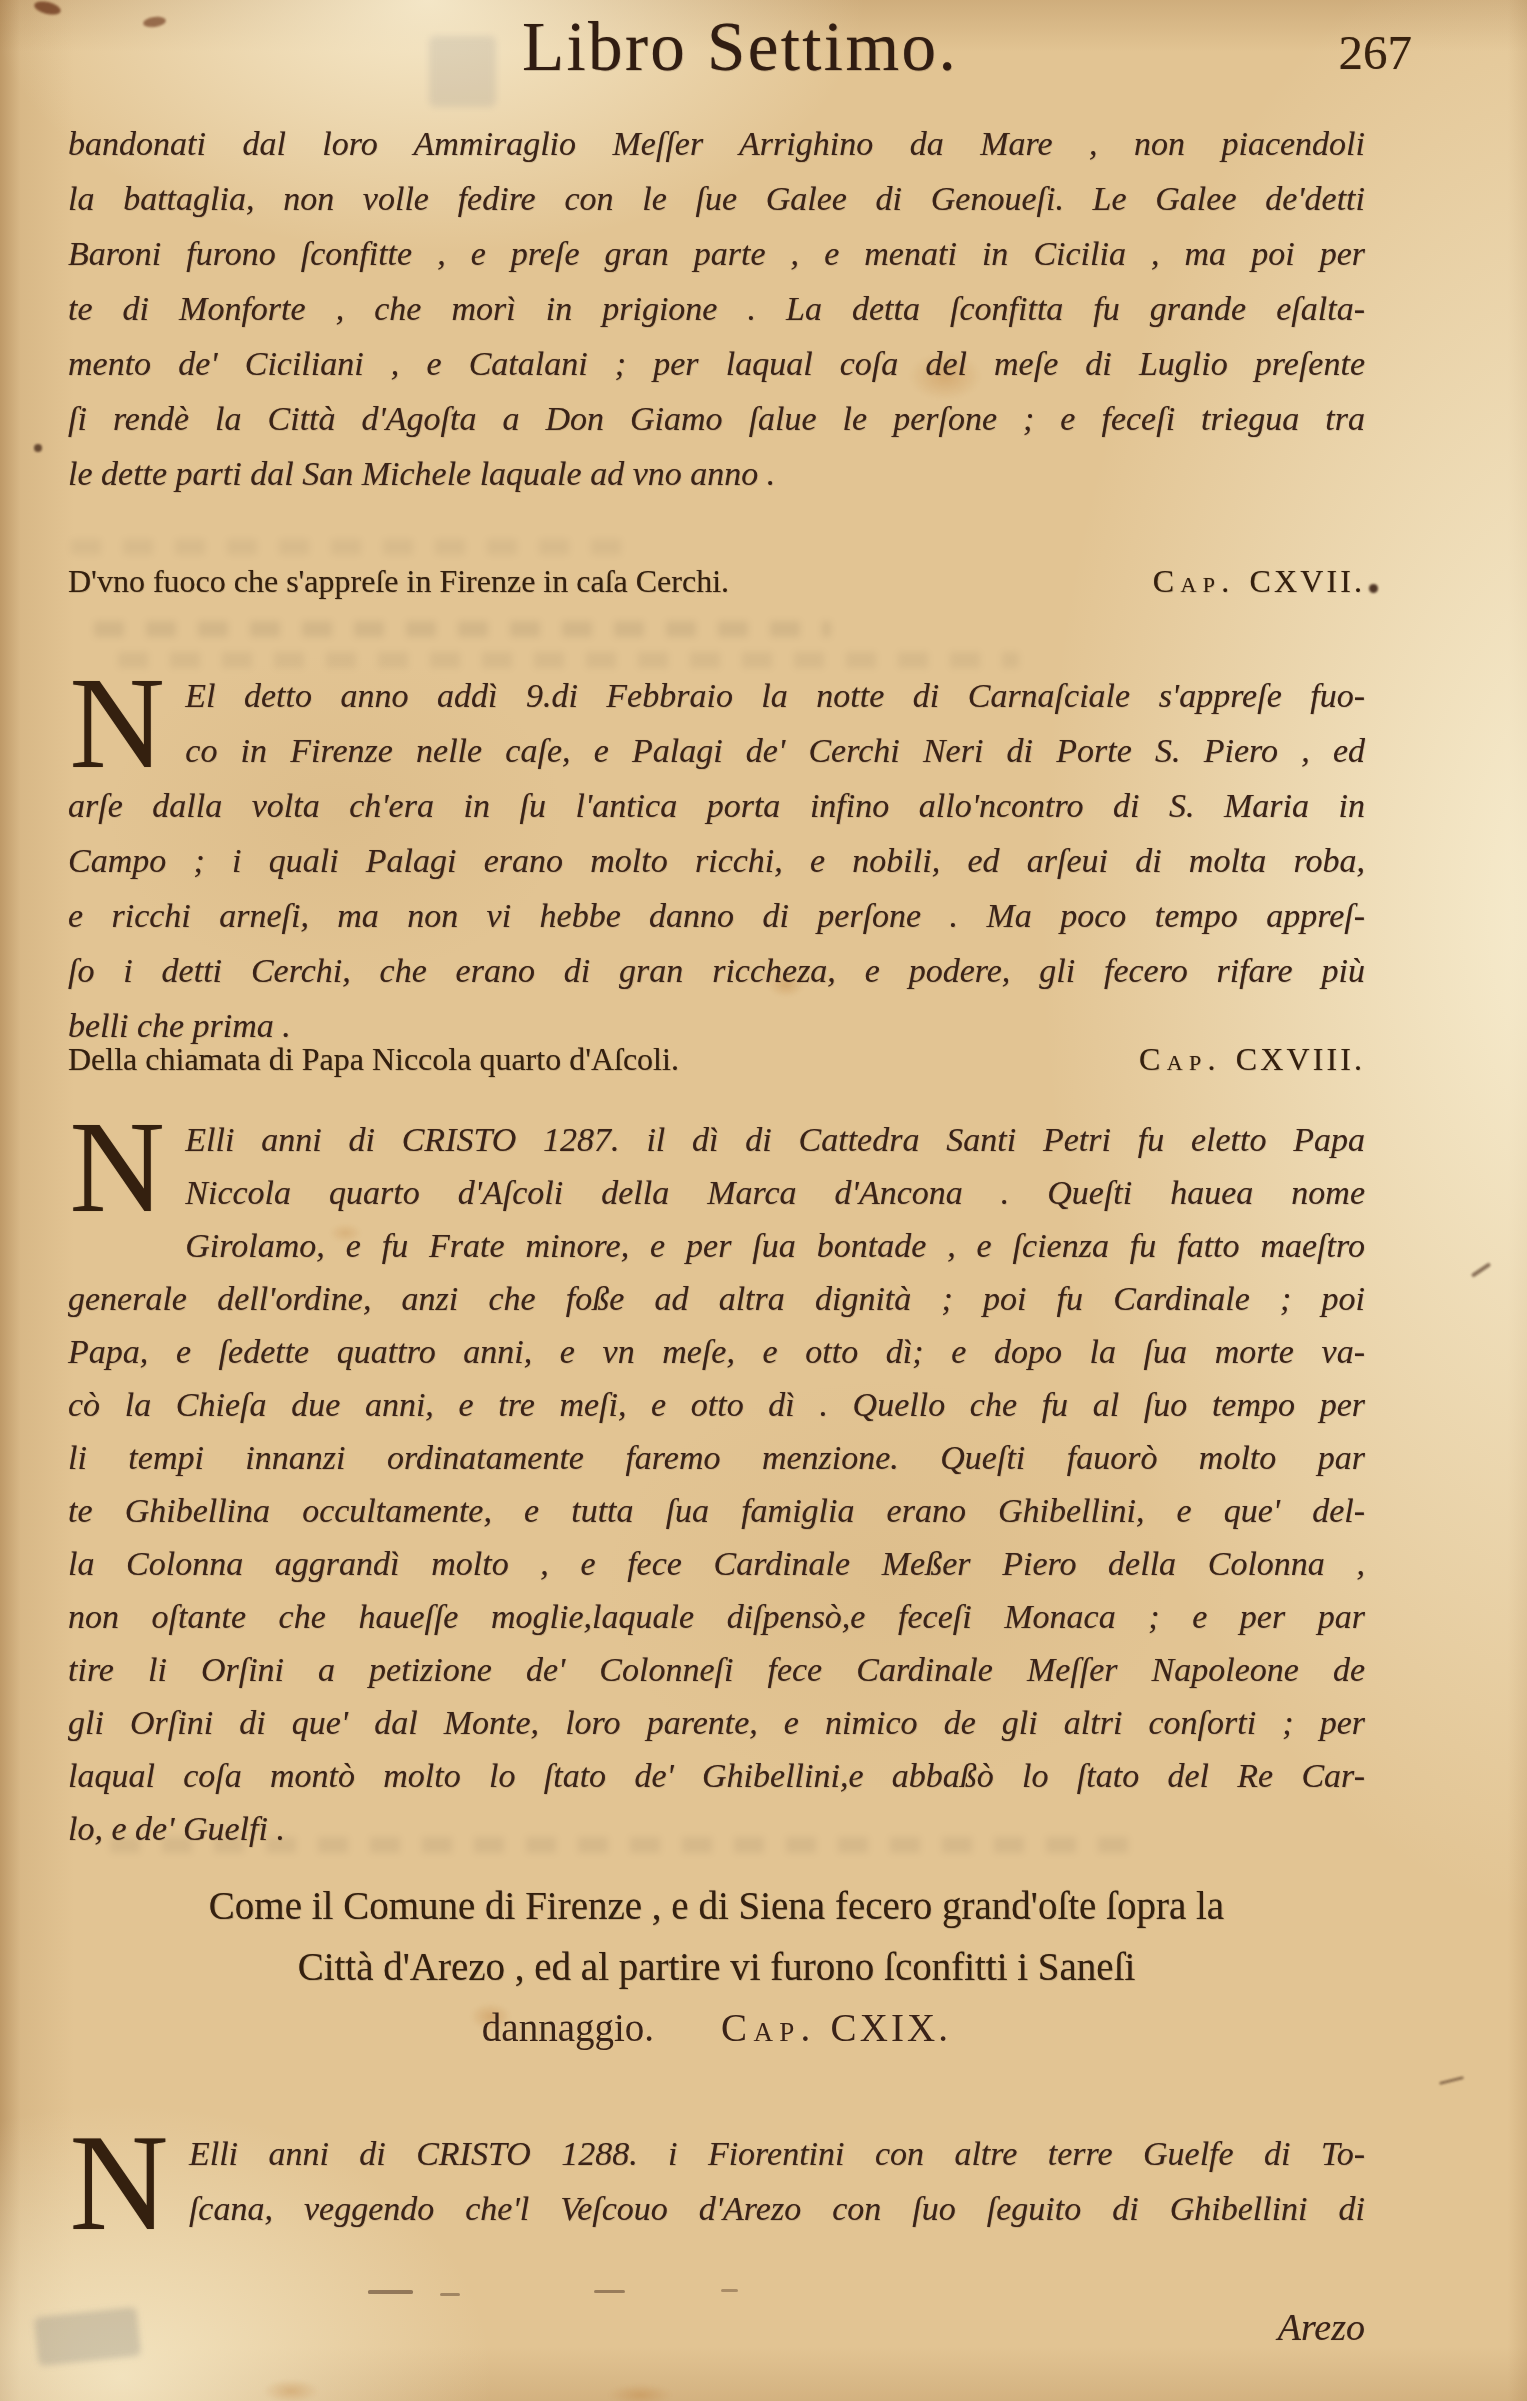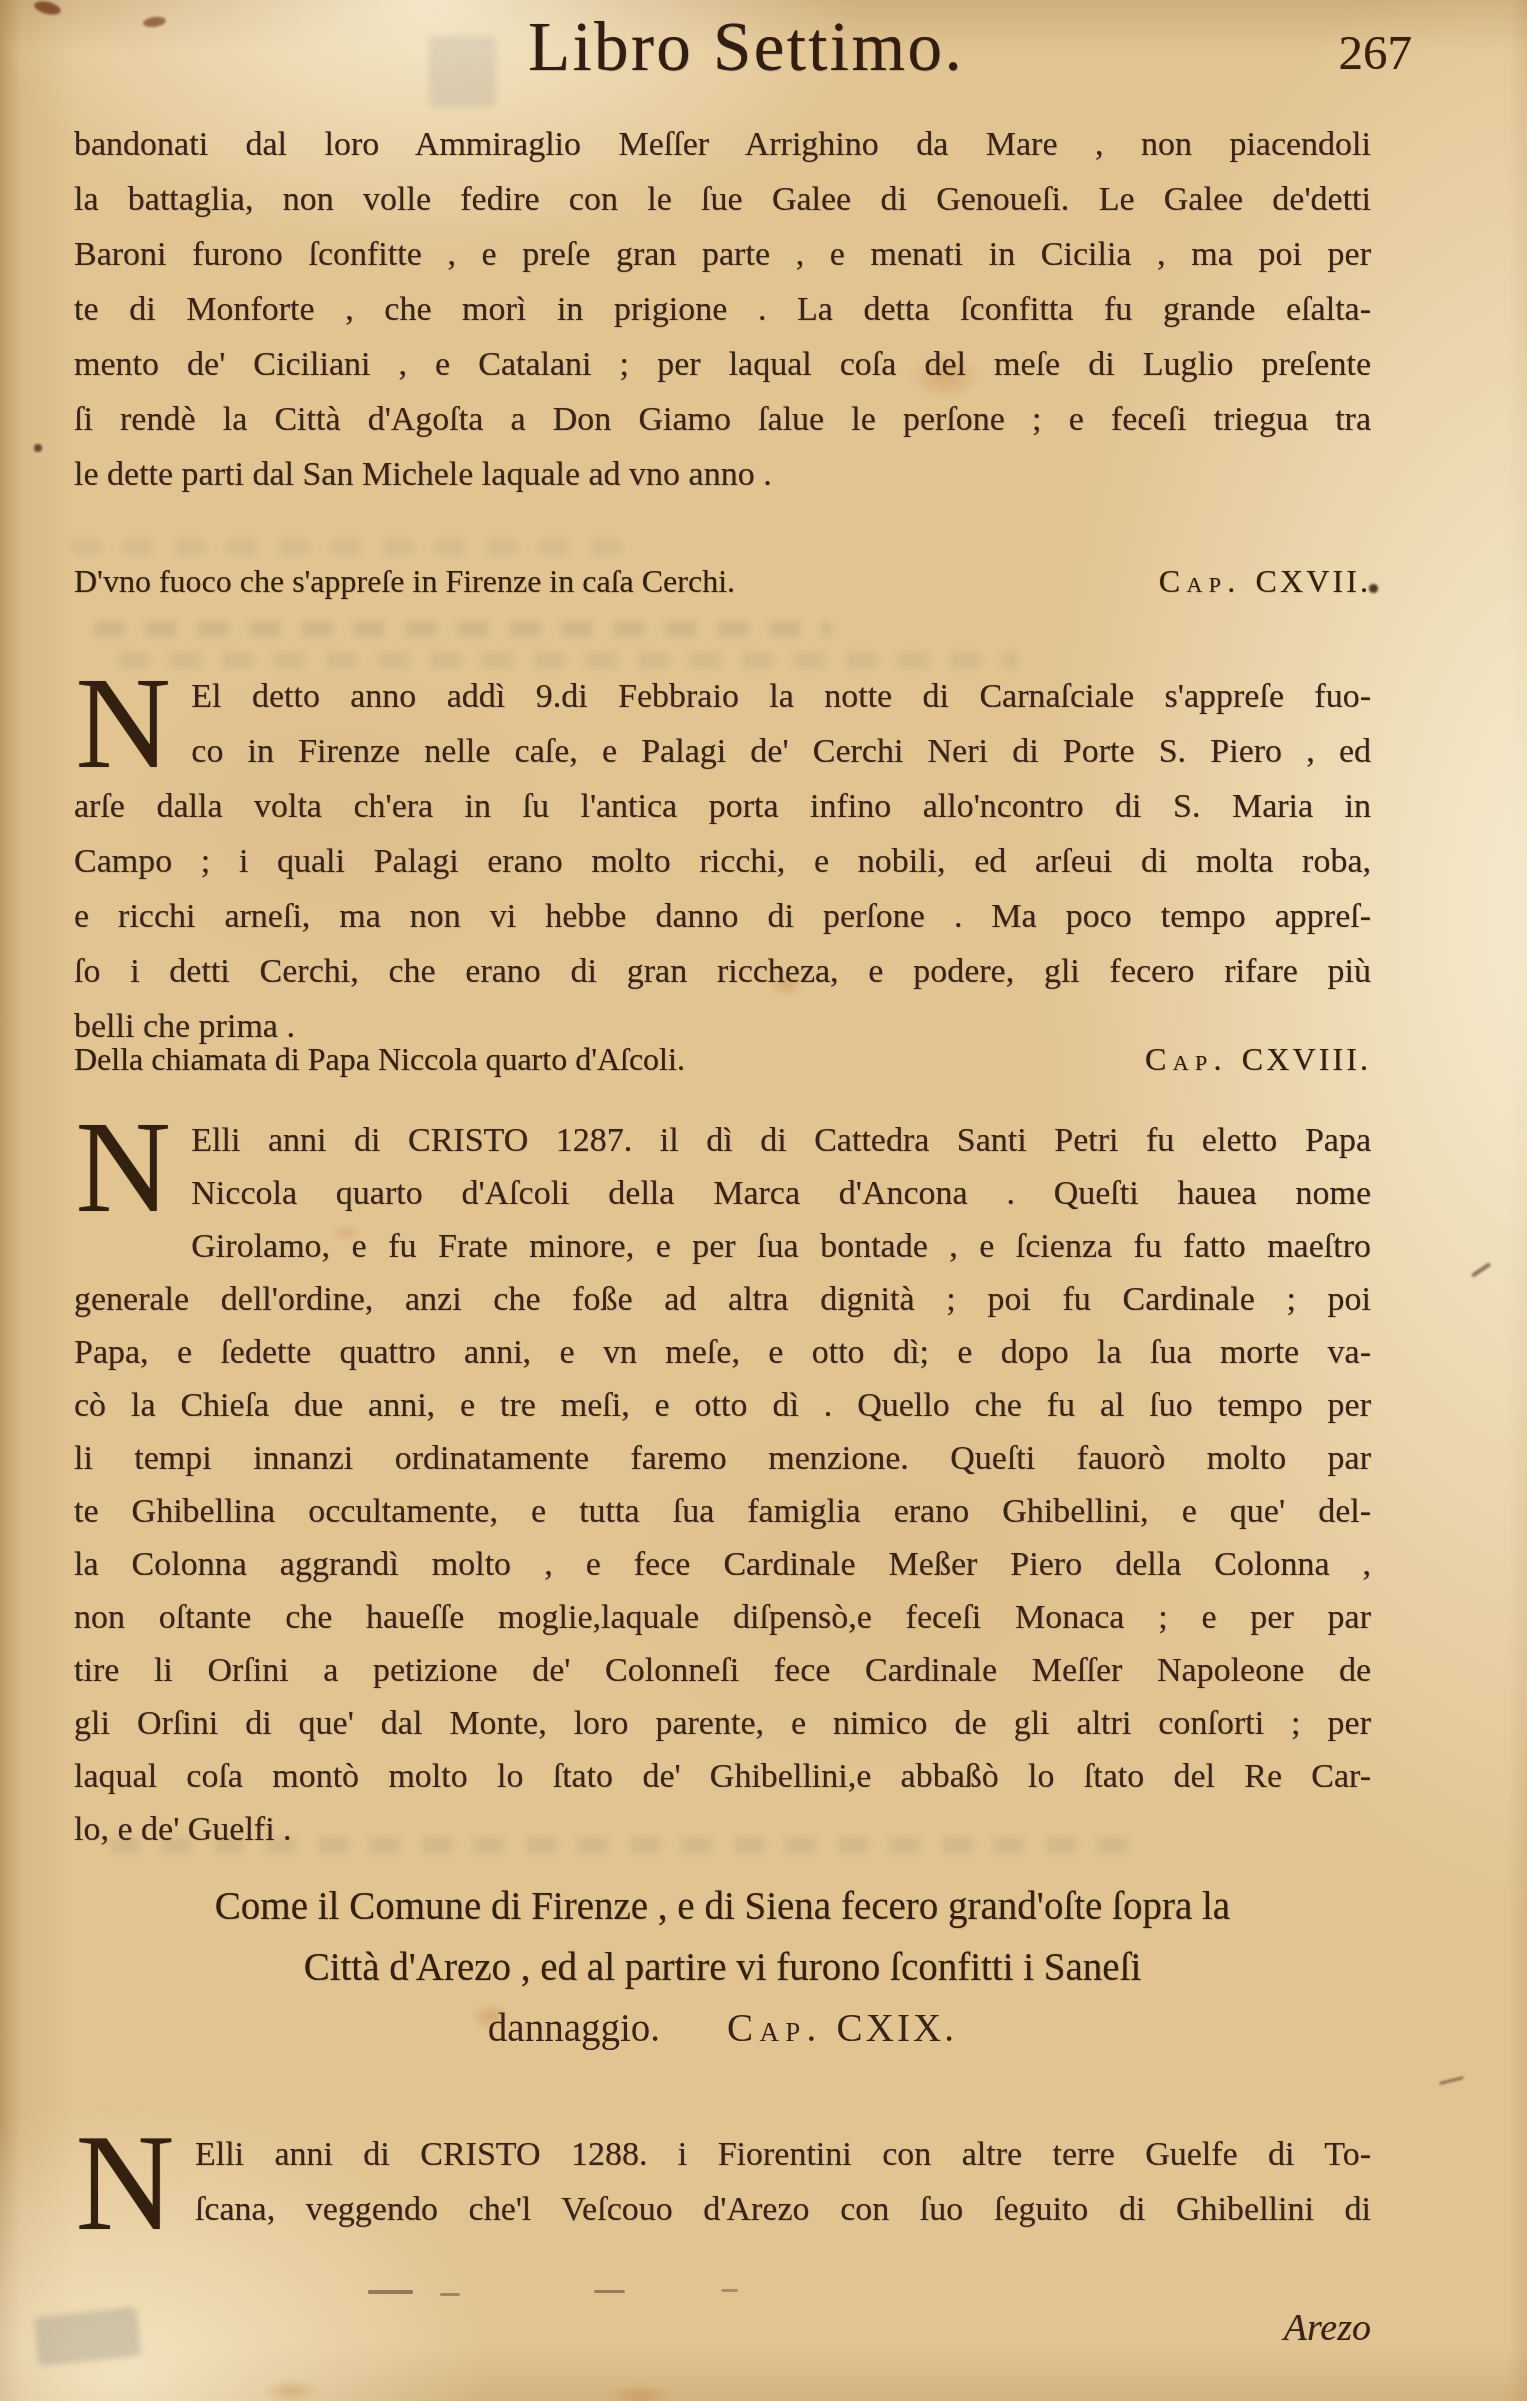--- a/index.html
+++ b/index.html
@@ -13,35 +13,35 @@
       radial-gradient(596px 439px at 8% 99%, rgba(246,233,199,.85), rgba(246,233,199,0) 62%),
       radial-gradient(329px 235px at 22% 34%, rgba(176,132,72,.10), rgba(176,132,72,0) 70%),
       radial-gradient(408px 298px at 58% 66%, rgba(176,132,72,.09), rgba(176,132,72,0) 70%),
       linear-gradient(90deg, rgba(140,94,44,.42) 0px, rgba(140,94,44,.12) 20.4px, rgba(140,94,44,0) 74px),
       linear-gradient(270deg, rgba(140,94,44,.16) 0px, rgba(140,94,44,0) 20.4px),
       linear-gradient(180deg, rgba(140,94,44,.22) 0px, rgba(140,94,44,0) 52px),
       linear-gradient(0deg, rgba(150,104,52,.20) 0px, rgba(150,104,52,0) 55px);
     font-family:"Liberation Serif","DejaVu Serif",serif;
     color:#3a2318;
   }
-  .col{position:absolute; left:74px; width:1297px;}
+  .col{position:absolute; left:68px; width:1297px;}
   
   .running{top:7.8px; text-align:center; transform:translateX(23.5px);}
   .running-title{
     font-size:69px; letter-spacing:2.4px; color:#311d12;
     text-shadow:0 0 0.8px rgba(49,29,18,.5), 0.8px 0.8px 0 rgba(49,29,18,.15);
   }
   .pagenum{
     position:absolute; left:1279px; top:23.5px; width:133px; text-align:right;
     font-size:49px; color:#38220f;
     text-shadow:0 0 0.8px rgba(56,34,15,.45);
   }
   
   .tline{
-    font-size:34px; line-height:55px;
+    font-style:italic; font-size:34px; line-height:55px;
     text-align:justify; text-align-last:justify;
     text-shadow:0 0 0.8px rgba(58,35,23,.42), 0.8px 0.8px 0 rgba(58,35,23,.10);
   }
   .tight .tline{line-height:53px;}
   .tline.last{text-align-last:left;}
   
   .chead{
     display:flex; justify-content:space-between; align-items:baseline;
     font-size:32px; line-height:47px; color:#34200f;
     text-shadow:0 0 0.8px rgba(52,32,15,.45), 0.8px 0.8px 0 rgba(52,32,15,.12);

